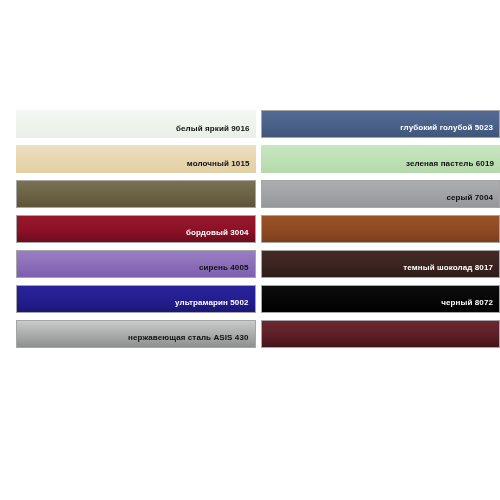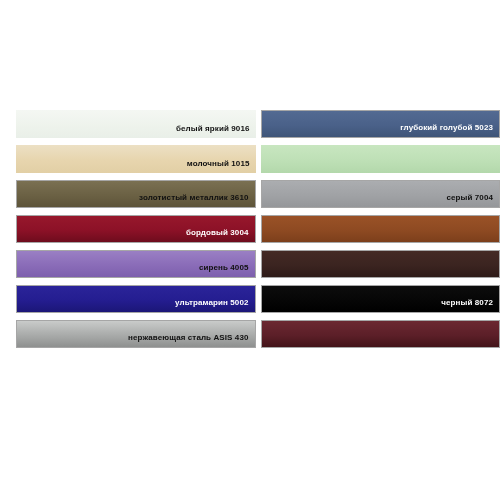--- a/index.html
+++ b/index.html
@@ -75,21 +75,20 @@
         <div class="swatch">
           <div class="swatch-fill" style="background: linear-gradient(rgb(244, 247, 243) 0%, rgb(238, 243, 236) 55%, rgb(233, 239, 232) 100%);"></div>
           <div class="swatch-label text-dark">белый яркий 9016</div>
         </div>
         <div class="swatch">
           <div class="swatch-fill" style="background: linear-gradient(rgb(236, 224, 196) 0%, rgb(231, 213, 174) 55%, rgb(226, 207, 165) 100%);"></div>
           <div class="swatch-label text-dark">молочный 1015</div>
         </div>
         <div class="swatch bordered">
           <div class="swatch-fill" style="background: linear-gradient(rgb(122, 112, 82) 0%, rgb(107, 97, 68) 55%, rgb(93, 84, 57) 100%);"></div>
-          <div class="swatch-label text-dark">золотистый металлик 3610</div>
         </div>
         <div class="swatch bordered">
           <div class="swatch-fill" style="background: linear-gradient(rgb(151, 24, 44) 0%, rgb(140, 17, 39) 55%, rgb(110, 12, 29) 100%);"></div>
           <div class="swatch-label text-light">бордовый 3004</div>
         </div>
         <div class="swatch bordered">
           <div class="swatch-fill" style="background: linear-gradient(rgb(154, 127, 196) 0%, rgb(138, 108, 184) 55%, rgb(125, 95, 173) 100%);"></div>
           <div class="swatch-label text-dark">сирень 4005</div>
         </div>
         <div class="swatch bordered">
@@ -101,30 +100,32 @@
           <div class="swatch-label text-dark">нержавеющая сталь ASIS 430</div>
         </div>
       </div>
     <div class="column" id="col-right">
         <div class="swatch bordered">
           <div class="swatch-fill" style="background: linear-gradient(rgb(83, 106, 146) 0%, rgb(74, 97, 137) 55%, rgb(63, 85, 120) 100%);"></div>
           <div class="swatch-label text-light">глубокий голубой 5023</div>
         </div>
         <div class="swatch">
           <div class="swatch-fill" style="background: linear-gradient(rgb(200, 230, 192) 0%, rgb(190, 224, 182) 55%, rgb(179, 216, 171) 100%);"></div>
+          <div class="swatch-label text-dark">зеленая пастель 6019</div>
         </div>
         <div class="swatch bordered">
           <div class="swatch-fill" style="background: linear-gradient(rgb(171, 173, 176) 0%, rgb(160, 162, 165) 55%, rgb(149, 151, 154) 100%);"></div>
           <div class="swatch-label text-dark">серый 7004</div>
         </div>
         <div class="swatch bordered">
           <div class="swatch-fill" style="background: linear-gradient(rgb(154, 82, 39) 0%, rgb(142, 74, 34) 55%, rgb(124, 63, 27) 100%);"></div>
         </div>
         <div class="swatch bordered">
           <div class="swatch-fill" style="background: linear-gradient(rgb(68, 42, 37) 0%, rgb(59, 36, 32) 55%, rgb(46, 27, 24) 100%);"></div>
+          <div class="swatch-label text-light">темный шоколад 8017</div>
         </div>
         <div class="swatch bordered">
           <div class="swatch-fill" style="background: linear-gradient(rgb(13, 13, 13) 0%, rgb(6, 6, 6) 55%, rgb(0, 0, 0) 100%);"></div>
           <div class="swatch-label text-light">черный 8072</div>
         </div>
         <div class="swatch bordered">
           <div class="swatch-fill" style="background: linear-gradient(rgb(107, 40, 49) 0%, rgb(92, 31, 40) 55%, rgb(67, 20, 25) 100%);"></div>
         </div>
       </div>
   </div>

